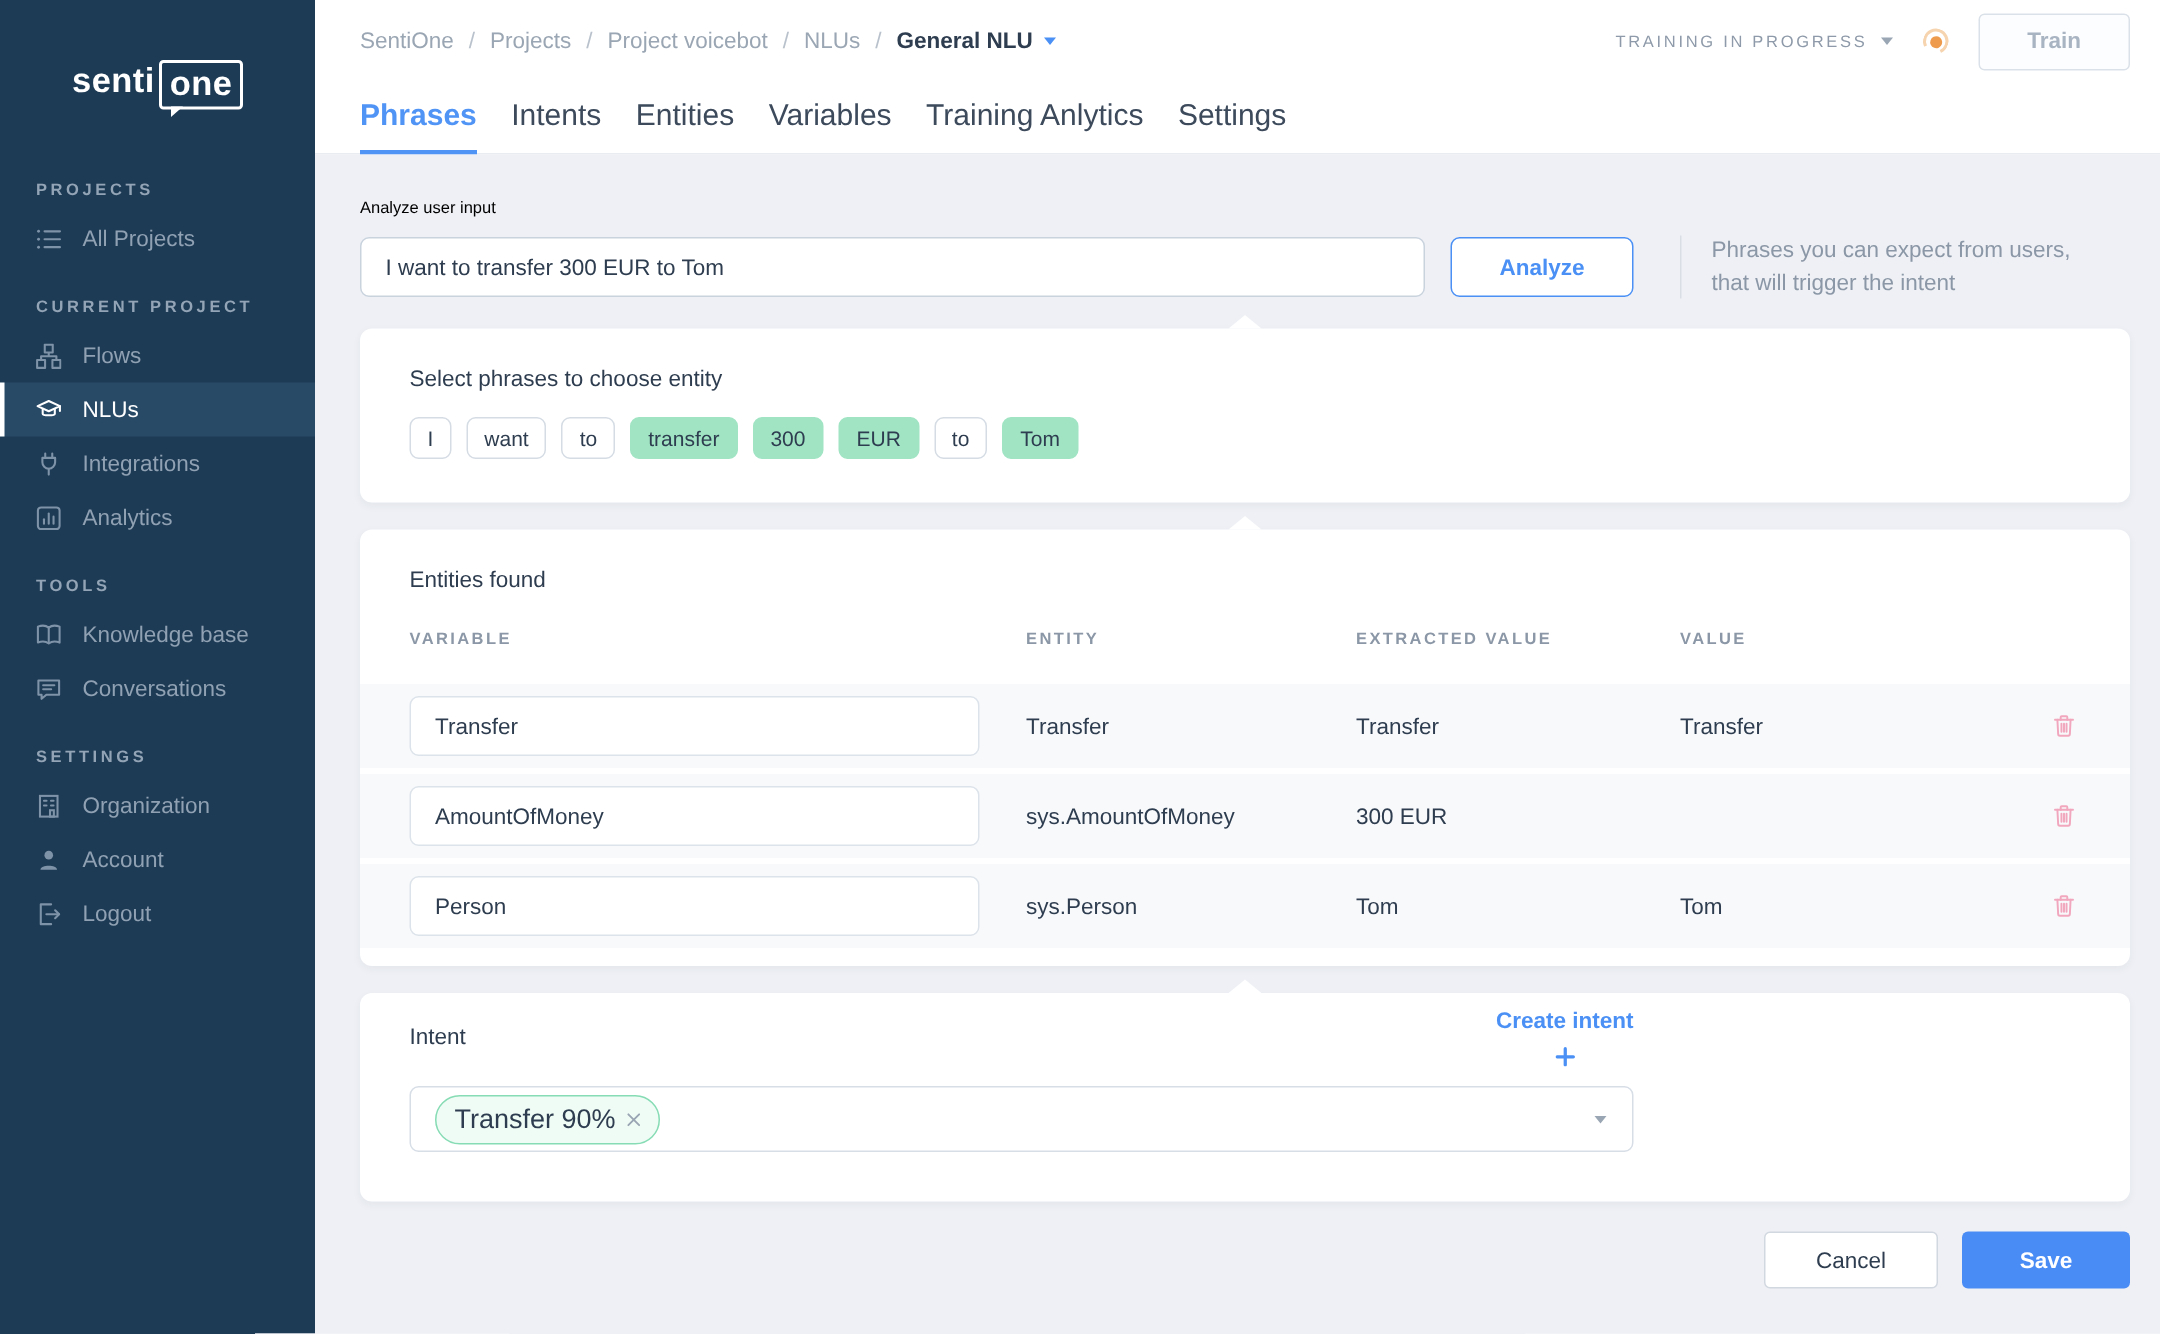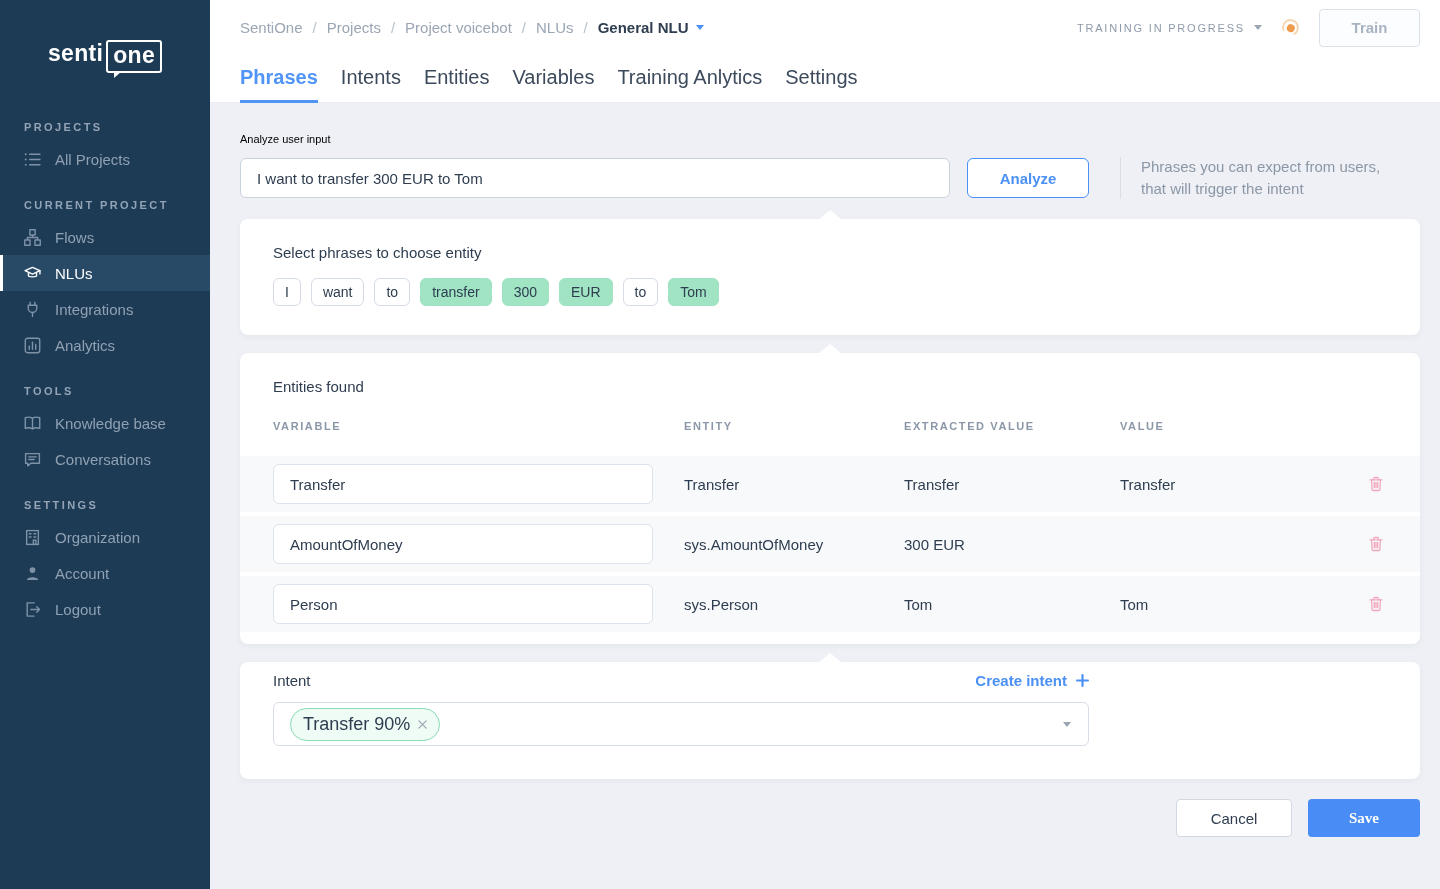--- a/index.html
+++ b/index.html
@@ -68,32 +68,32 @@
           font-size:11px; letter-spacing:1.6px; color:#8b97a6; font-weight:600; }
   .col-variable { width:411px; } .col-entity { width:220px; } .col-extracted { width:216px; } .col-value { width:220px; }
   .col-actions { flex:1; display:flex; justify-content:flex-end; }
   .entity-row { display:flex; align-items:center; height:56px; background:#f8f9fb; margin-top:4px;
           padding:0 33px; font-size:15px; color:#2e3d4f; }
   .row-input { width:380px; height:40px; border:1px solid #dde3ea; border-radius:6px; background:#fff;
           padding:0 16px; font-size:15px; color:#2e3d4f; font-family:inherit; outline:none; }
   .trash-btn { background:none; border:none; padding:2px; cursor:pointer; display:flex; }
   .card-intent { margin-top:18px; padding:10px 33px 33px; }
   .intent-header { width:816px; display:flex; justify-content:space-between; align-items:center; }
-  .create-intent { display:flex; align-items:center; gap:9px; color:#4a90f5; font-size:15px; font-weight:700; cursor:pointer; }
+  .create-intent { display:flex; align-items:center; gap:9px; color:#4a90f5; font-size:15px; font-weight:700; cursor:pointer;flex-direction:column; }
   .intent-select { width:816px; height:44px; margin-top:13px; border:1px solid #d7dee6; border-radius:6px;
           background:#fff; display:flex; align-items:center; padding:0 16px; position:relative; cursor:pointer; }
   .intent-pill { display:flex; align-items:center; gap:8px; border:1.5px solid #86dcb4; background:#effbf5;
           border-radius:999px; padding:5px 12px; font-size:18px; color:#2e3d4f; }
   .pill-close { display:flex; cursor:pointer; }
   .select-caret { position:absolute; right:17px; }
   .footer-actions { display:flex; justify-content:flex-end; gap:16px; margin-top:20px; padding-bottom:21px; }
   .cancel-btn { width:116px; height:38px; border:1px solid #d2d8e0; border-radius:4px; background:#fff;
           color:#2e3d4f; font-size:15px; font-family:inherit; cursor:pointer; }
   .save-btn { width:112px; height:38px; border:none; border-radius:4px; background:#4a8cf5;
-          color:#fff; font-size:15px; font-weight:700; font-family:Liberation Serif, serif; cursor:pointer; }
+          color:#fff; font-size:15px; font-weight:700; font-family:Liberation Sans, sans-serif; cursor:pointer; }
 </style>
 </head>
 <body>
 
 <aside class="sidebar">
   <div class="logo">
     <span>senti</span>
       <span class="logo-bubble">one</span>
   </div>
 

